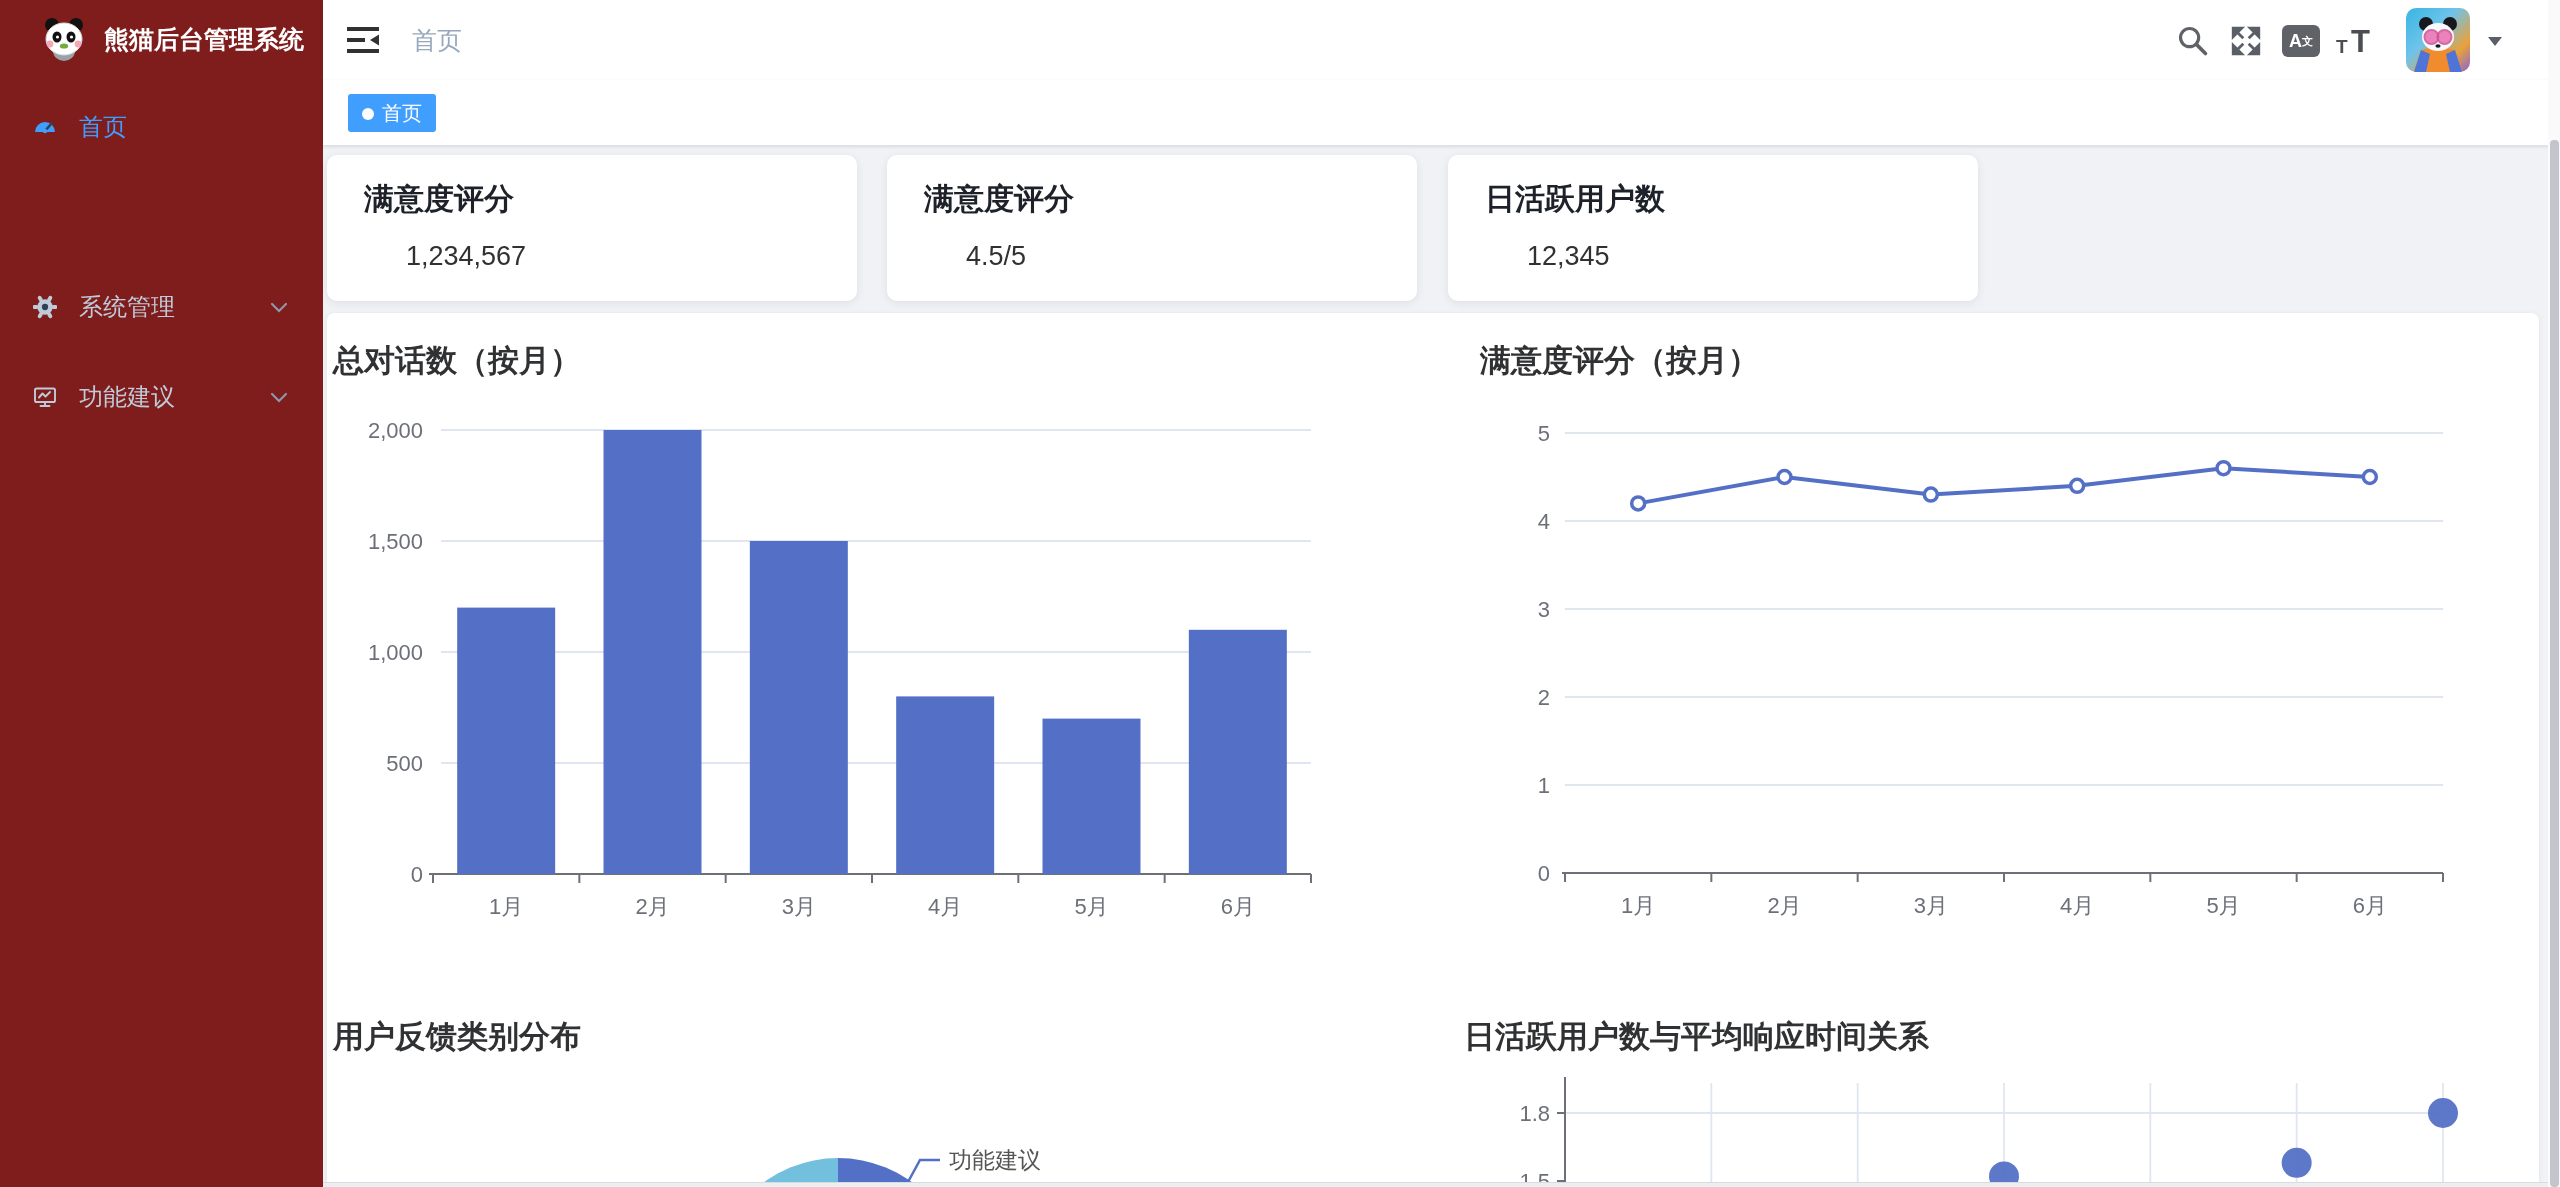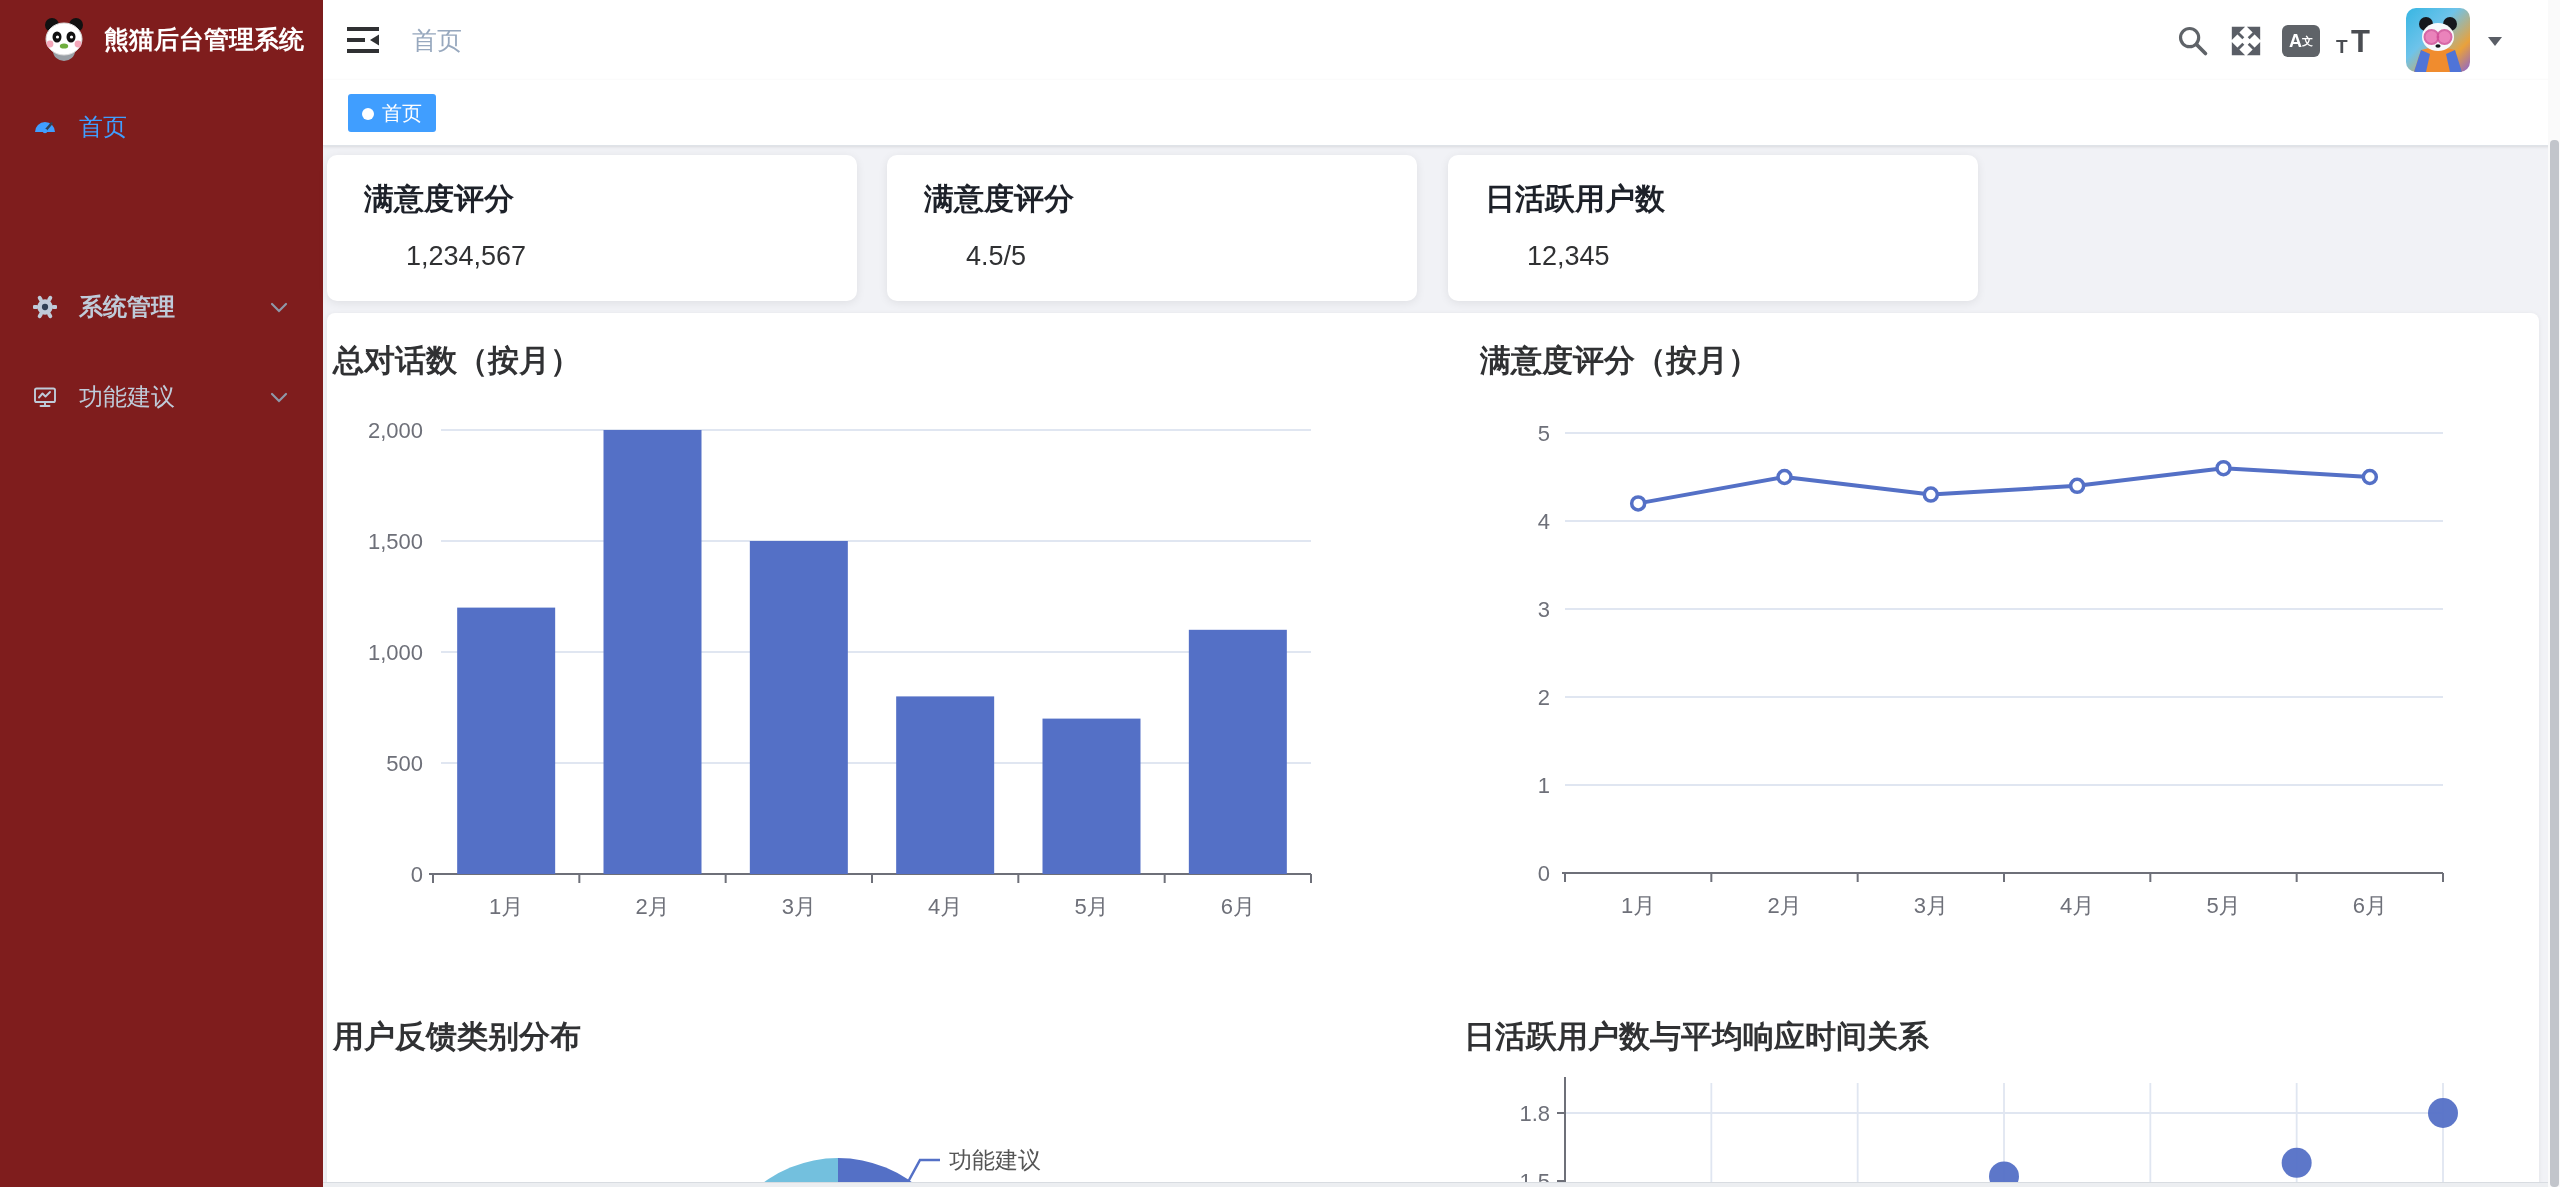--- a/index.html
+++ b/index.html
@@ -79,21 +79,21 @@
     <div class="abs menu-item active" style="top:82px;">
       <svg class="mi-icon" viewBox="0 0 24 24">
         <path d="M2,17 A10,10 0 1 1 22,17 Z" fill="#409eff"></path>
         <line x1="12" y1="16" x2="18.5" y2="8.5" stroke="#304156" stroke-width="2.6" stroke-linecap="round"></line>
         <circle cx="12" cy="16" r="2.3" fill="#409eff"></circle>
       </svg>
       <span class="mi-label">首页</span>
     </div>
 
 
-    <div class="abs menu-item" style="top:262px;font-weight:bold;">
+    <div class="abs menu-item" style="top:262px;">
       <svg class="mi-icon" viewBox="0 0 26 26">
         <g stroke="#bfcbd9" stroke-width="4.2" stroke-linecap="round">
           <line x1="22" y1="13" x2="24.6" y2="13"></line>
             <line x1="17.5" y1="20.8" x2="18.8" y2="23.1"></line>
           <line x1="8.5" y1="20.8" x2="7.2" y2="23.1"></line>
             <line x1="4" y1="13" x2="1.4" y2="13"></line>
           <line x1="8.5" y1="5.2" x2="7.2" y2="2.9"></line>
             <line x1="17.5" y1="5.2" x2="18.8" y2="2.9"></line>
         </g>
         <circle cx="13" cy="13" r="8.3" fill="#bfcbd9"></circle>

